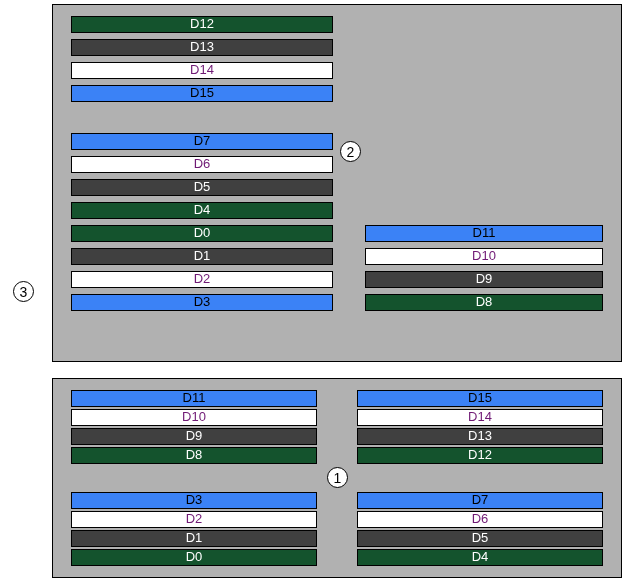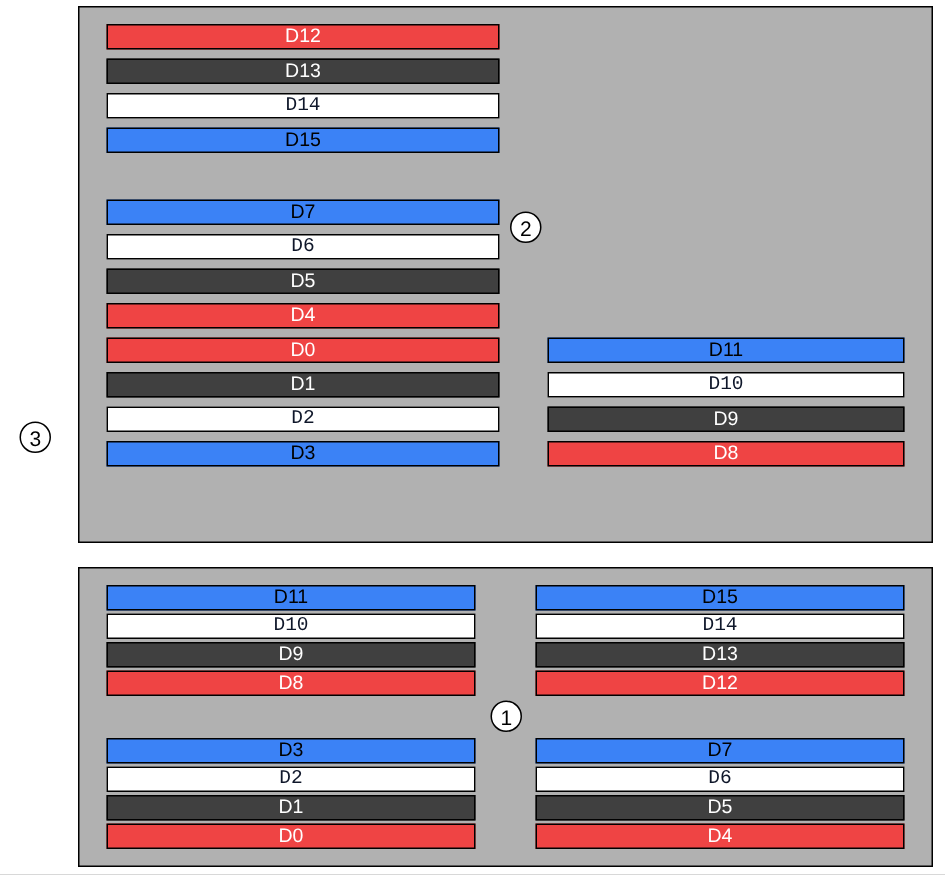--- a/index.html
+++ b/index.html
@@ -21,23 +21,23 @@
   .slot {
     position: absolute;
     height: 17px;
     border: 1.5px solid #000;
     box-sizing: border-box;
     text-align: center;
     line-height: 14px;
     font-weight: 400;
   }
   .slot span { display:inline-block; width:100%; }
-  .c-blue  { background:#ef4444; color:#ffffff; }
+  .c-blue  { background:#14532d; color:#ffffff; }
   .c-black { background:#404040; color:#ffffff; }
-  .c-white { background:#ffffff; color:#0f172a;font-family:Liberation Mono, monospace; }
+  .c-white { background:#ffffff; color:#701a75; }
   .c-green { background:#3b82f6; color:#000000; }
   .callout {
     position: absolute;
     width: 21px;
     height: 21px;
     border: 1.5px solid #000;
     border-radius: 50%;
     background: #ffffff;
     text-align: center;
     line-height: 20px;

